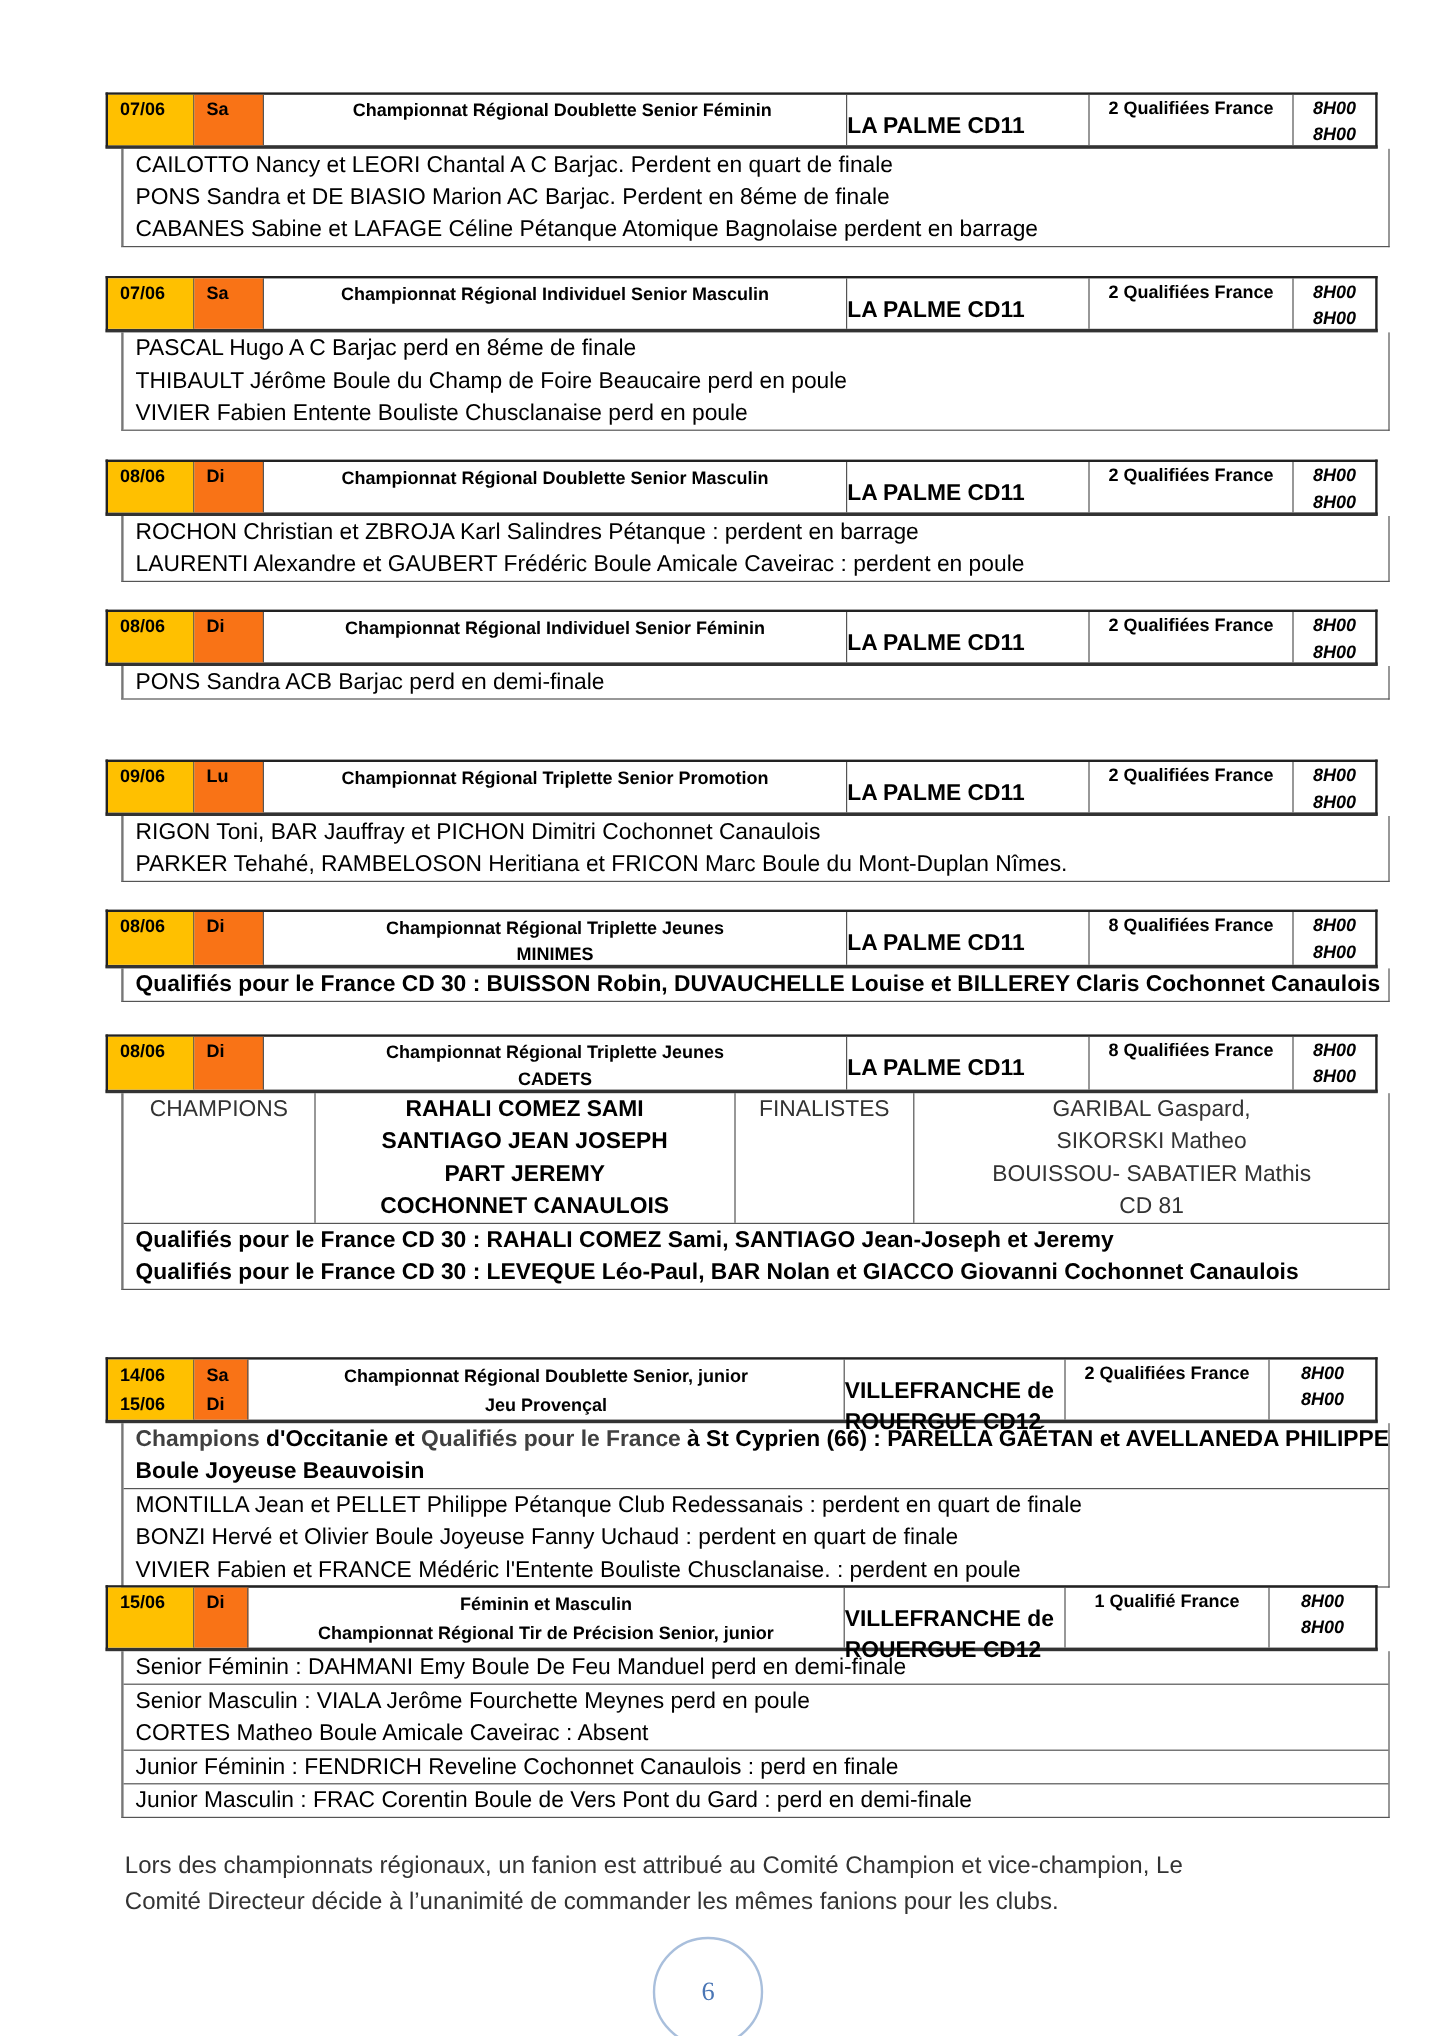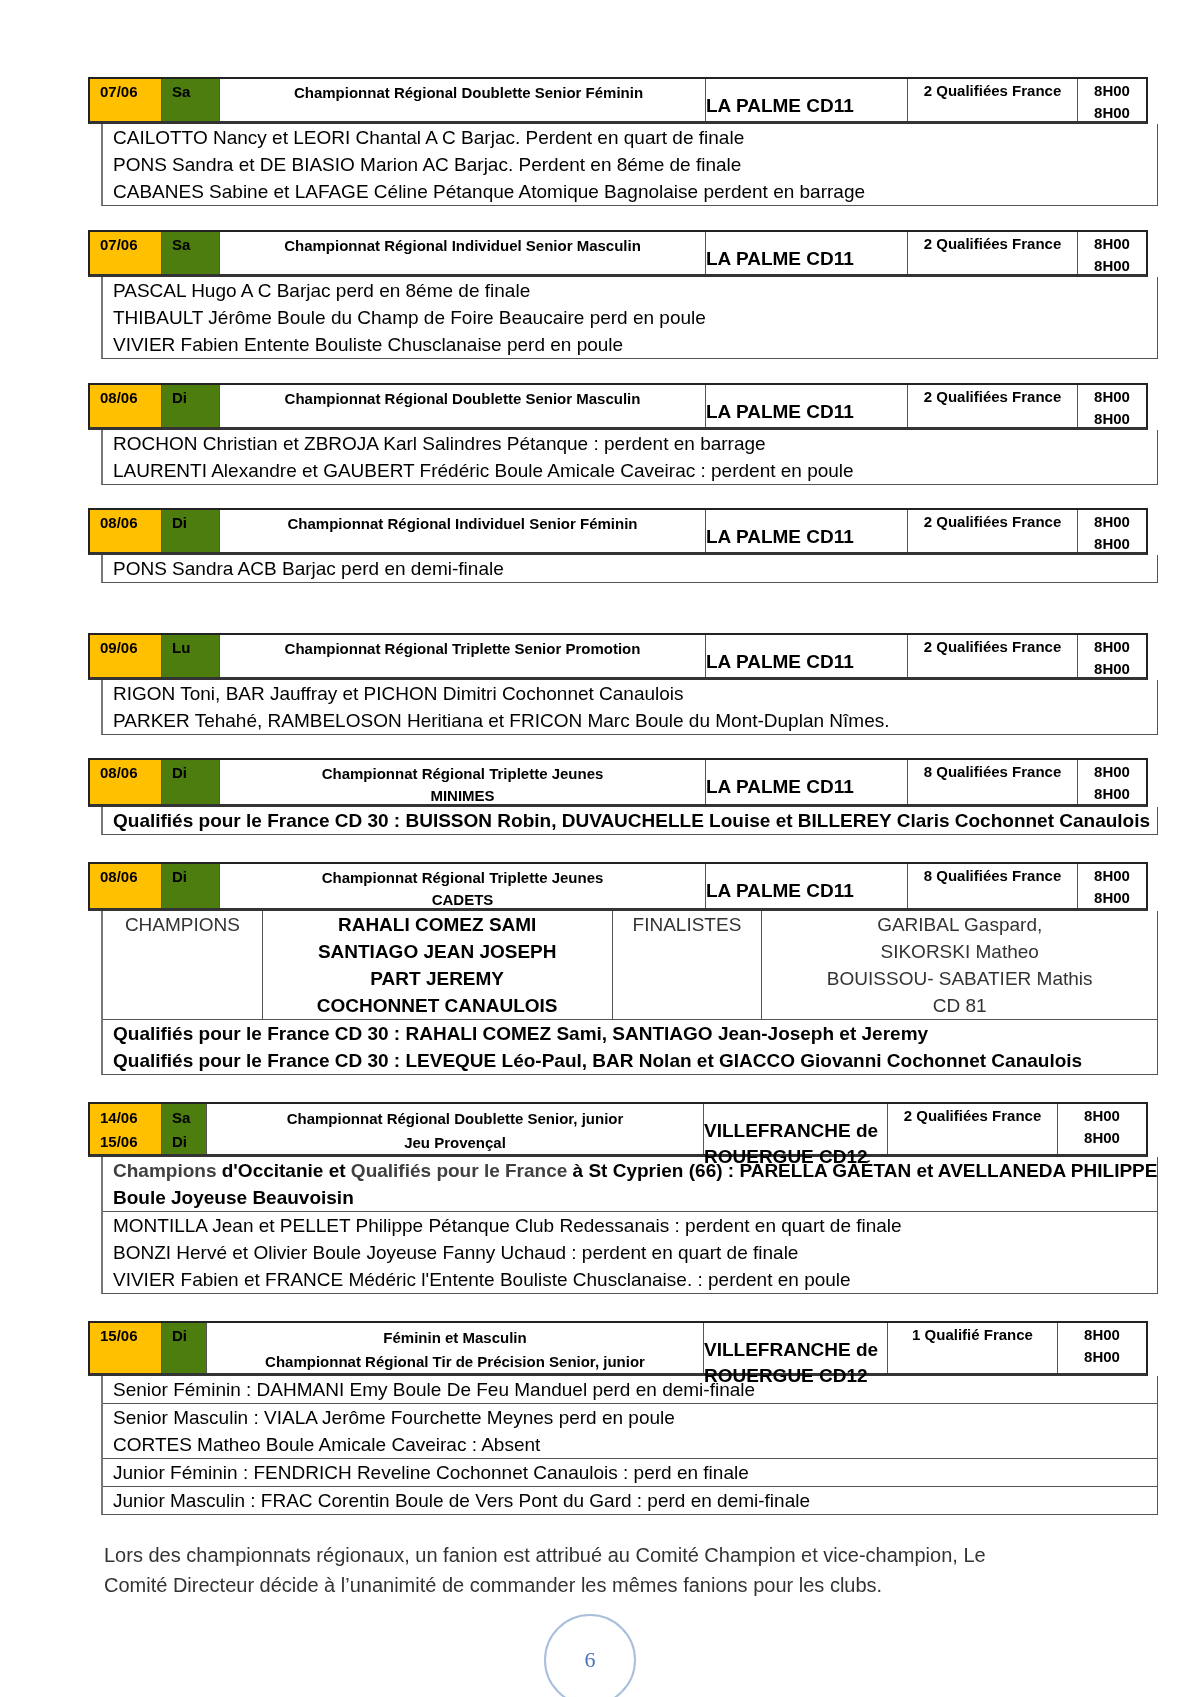--- a/index.html
+++ b/index.html
@@ -1,23 +1,23 @@
 <!DOCTYPE html>
 <html><head>
 <meta charset="utf-8">
 <style>
   html, body { margin:0; padding:0; background:#ffffff; }
   body { width:1200px; height:1697px; position:relative; overflow:hidden;
          font-family:"Liberation Sans", "DejaVu Sans", sans-serif; color:#000; }
   .block { position:absolute; left:88px; width:1060px; }
   .hdr { position:relative; display:flex; border:2px solid #222; border-bottom:3px solid #333; box-sizing:border-box; }
   .hdr > div { box-sizing:border-box; border-right:1px solid #555; font-weight:bold; font-size:15px; line-height:22px; }
-  .hdr > div:last-child { border-right:none; }
+  .hdr > div:last-child { border-right:none;font-style:italic; }
   .c-date { width:72px; background:#ffc000; padding:2px 0 0 10px; }
-  .c-day  { width:58px; background:#4d7c0f; padding:2px 0 0 10px; }
+  .c-day  { width:58px; background:#f97316; padding:2px 0 0 10px; }
   .c-title{ text-align:center; padding-top:3px; }
   .c-loc  { font-size:19px !important; line-height:26px !important; padding-top:14px; }
   .c-qual { text-align:center; padding-top:1px; }
   .c-time { text-align:center; padding-top:1px; }
   .body { border:1px solid #555; border-top:none; border-left:2px solid #777; box-sizing:border-box; margin-left:13px; width:1057px; }
   .line { font-size:19px; line-height:27px; padding-left:10px; white-space:nowrap; }
   .bold { font-weight:bold; }
   .row-sep { border-top:1px solid #555; }
   .gray { color:#404040; }
   .cadets { display:flex; border-bottom:1px solid #555; }
@@ -172,21 +172,21 @@
         <div>BOUISSOU- SABATIER Mathis</div>
         <div>CD 81</div>
       </div>
     </div>
     <div class="line bold">Qualifiés pour le France CD 30 : RAHALI COMEZ Sami, SANTIAGO Jean-Joseph et Jeremy</div>
     <div class="line bold">Qualifiés pour le France CD 30 : LEVEQUE Léo-Paul, BAR Nolan et GIACCO Giovanni Cochonnet Canaulois</div>
   </div>
 </div>
 
 <div class="block" style="top:1102px;">
-  <div class="hdr" style="height:55px;">
+  <div class="hdr" style="height:55px;margin-top:29px;">
     <div class="c-date" style="line-height:24px;">
       <div>14/06</div>
       <div>15/06</div>
     </div>
     <div class="c-day" style="width:45px; line-height:24px;">
       <div>Sa</div>
       <div>Di</div>
     </div>
     <div class="c-title" style="width:497px; line-height:24px;">
       <div>Championnat Régional Doublette Senior, junior</div>

